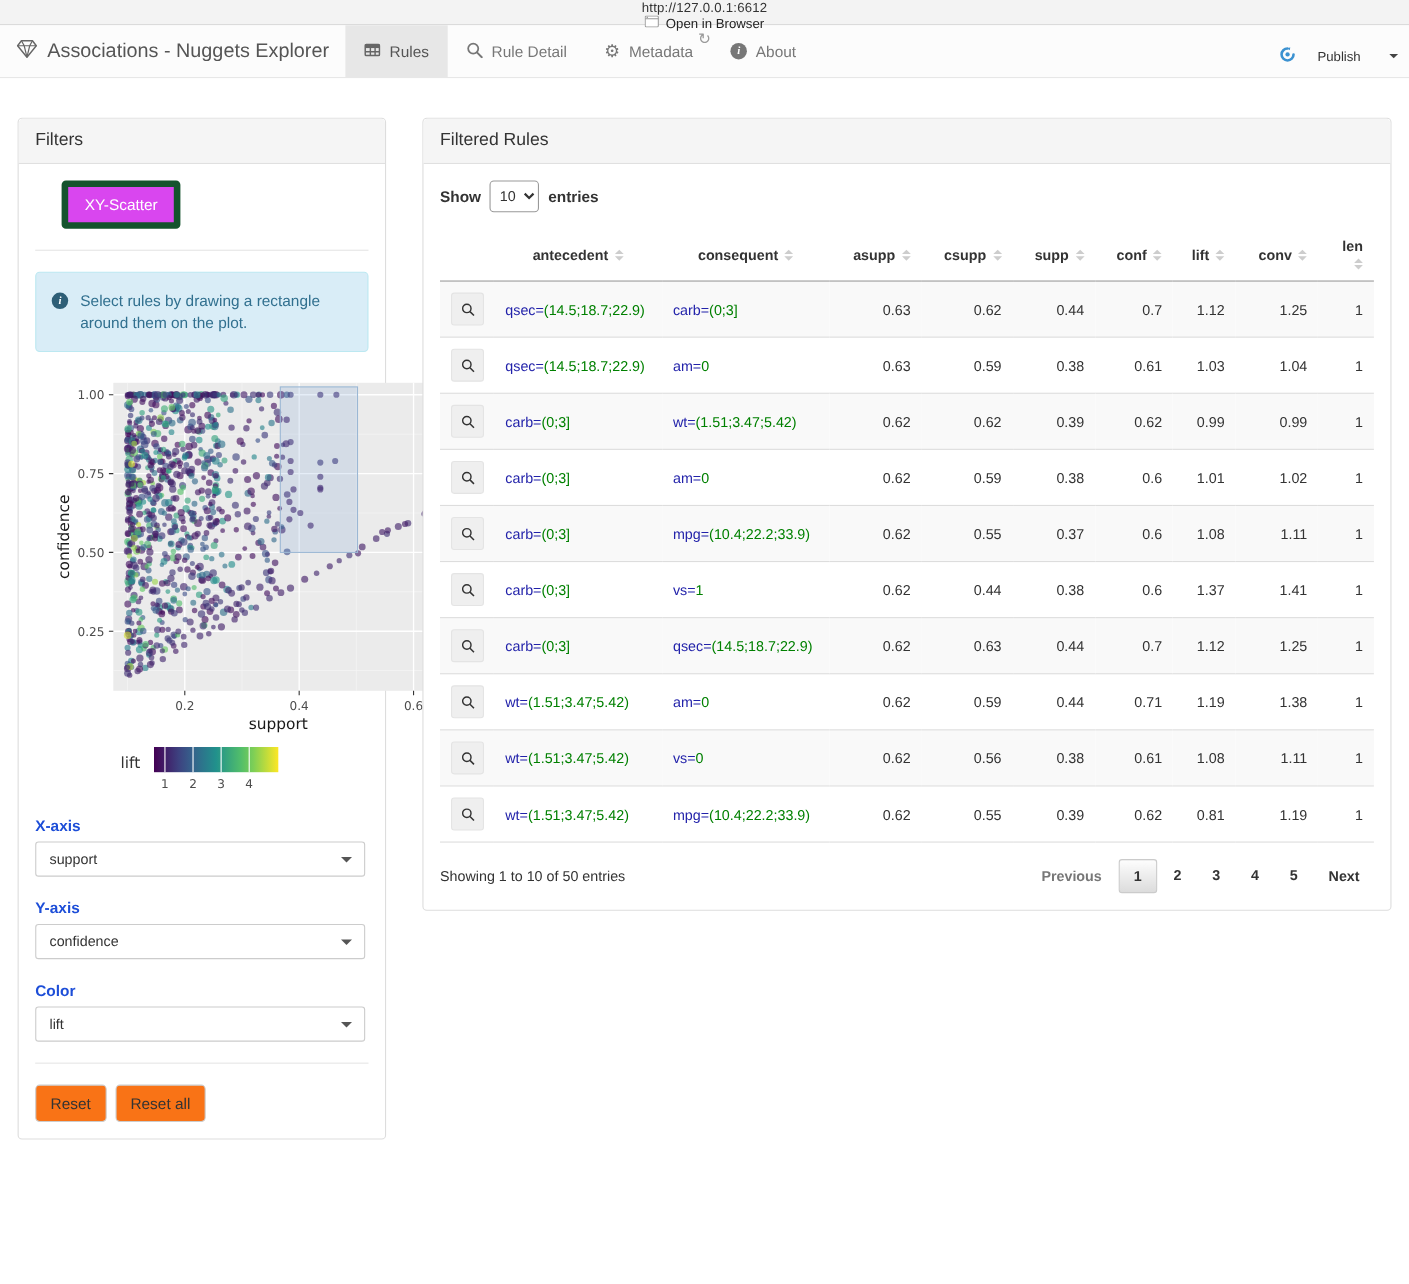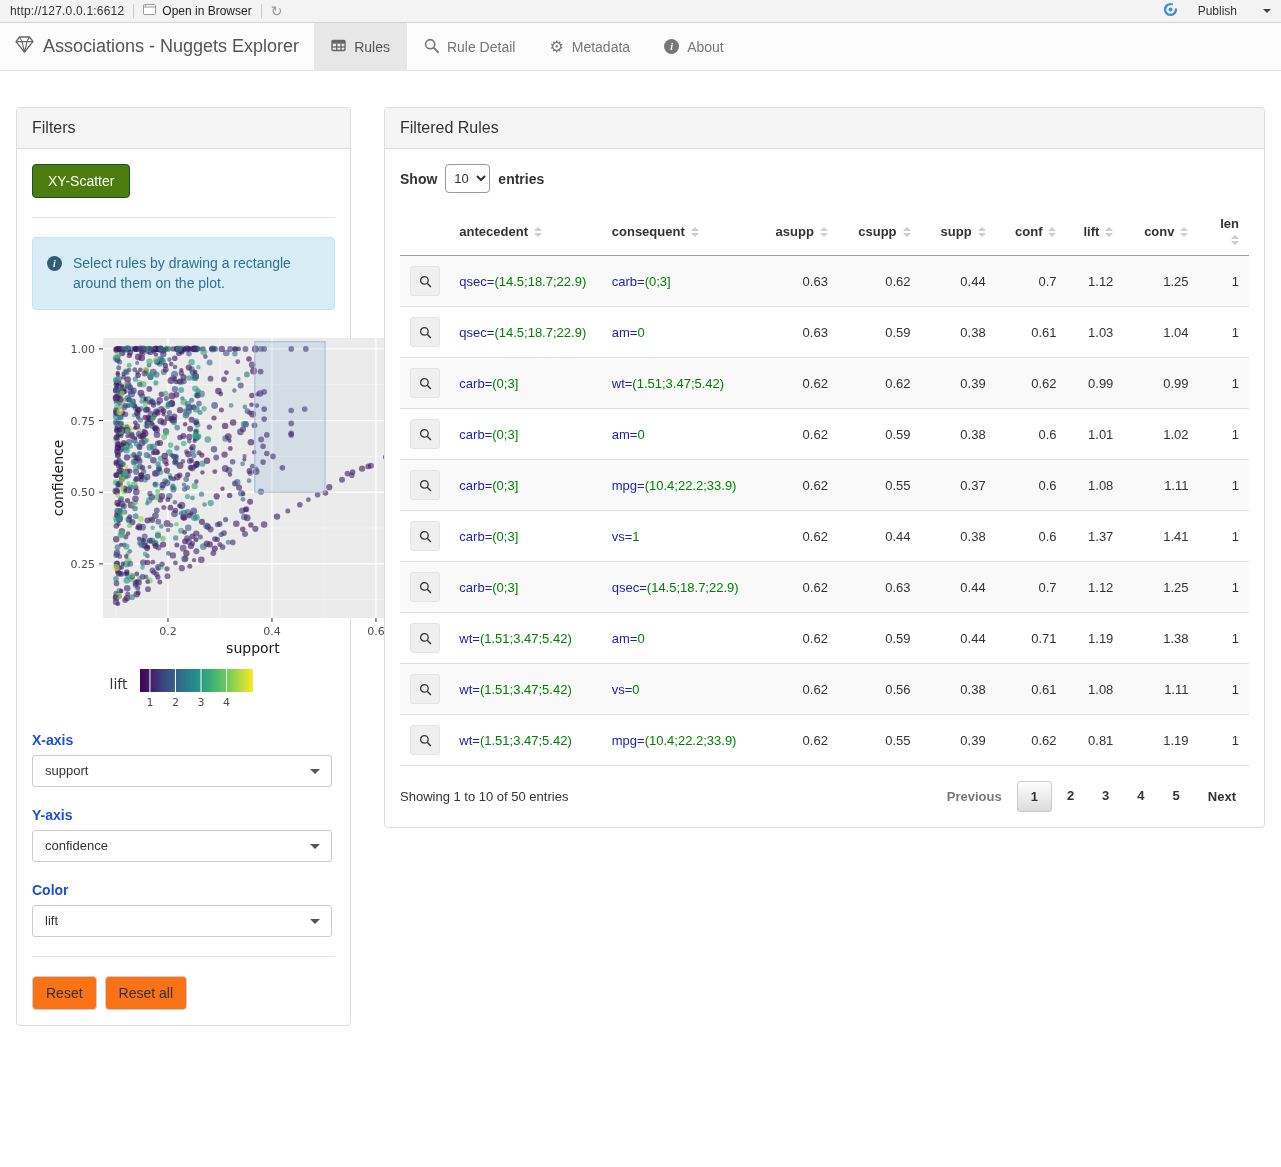--- a/index.html
+++ b/index.html
@@ -6,21 +6,21 @@
   html,body { background:#fff; }
   body {
     width: 1281px; min-height: 1167px;
     font-family: "Liberation Sans", sans-serif;
     font-size: 13px; color: #333;
   }
   
   .viewer-bar {
     height: 23px; display:flex; align-items:center;
     background:#f3f3f3; border-bottom:1px solid #d5d5d5;
-    padding:0 10px; font-size:12px; color:#333;
+    padding:0 10px; font-size:12px; color:#333;flex-direction:column;
   }
   .viewer-bar .vsep { width:1px; height:14px; background:#ccc; margin:0 9px; }
   .viewer-url { letter-spacing:.2px; }
   .open-browser { display:flex; align-items:center; gap:6px; cursor:pointer; color:#222; }
   .refresh-glyph { color:#9a9a9a; font-size:14px; line-height:1; cursor:pointer; }
   .publish-area { margin-left:auto; display:flex; align-items:center; gap:20px; cursor:pointer; }
   .caret-down-sm { width:0; height:0; border-left:4px solid transparent; border-right:4px solid transparent; border-top:4px solid #444; margin-left:6px; }
   
   .navbar { height:48px; display:flex; align-items:stretch; background:#fcfcfc; border-bottom:1px solid #e7e7e7; }
   .brand { display:flex; align-items:center; gap:9px; padding:0 15px; font-size:18px; color:#555; }
@@ -34,41 +34,41 @@
   .left-col { width:335px; flex:none; }
   .right-col { flex:1; }
   .card { border:1px solid #ddd; border-radius:4px; background:#fff; }
   .card-header { background:#f5f5f5; border-bottom:1px solid #ddd; padding:11px 15px; font-size:16px; color:#333; border-radius:4px 4px 0 0; }
   .card-body { padding:15px; }
   
   .tabs-row { display:flex; border-bottom:1px solid #ddd; margin-bottom:17px; }
   .ftab { padding:10px 16px; font-size:14px; border:1px solid transparent; margin-bottom:-1px; border-radius:4px 4px 0 0; cursor:pointer; }
   .ftab.link { color:#337ab7; }
   .ftab.active { border-color:#ddd #ddd #fff; background:#fff; color:#555; }
-  .btn-primary { background:#4d7c0f; border:1px solid #14532d; color:#fff; padding:8px 15px; font-size:14px; border-radius:4px; cursor:pointer; }
+  .btn-primary { background:#d946ef; border:6px solid #14532d; color:#fff; padding:8px 15px; font-size:14px; border-radius:4px; cursor:pointer;margin-left:24px; }
   hr.divider { border:0; border-top:1px solid #e5e5e5; margin:19px 0; }
   .alert-info-box { background:#d9edf7; border:1px solid #bce8f1; color:#31708f; padding:15px 14px; border-radius:4px;
     font-size:14px; line-height:1.45; display:flex; gap:11px; align-items:flex-start; }
   .alert-info-icon { flex:none; width:15px; height:15px; border-radius:50%; background:#2e5f77; color:#fff;
     font:italic bold 10px/15px "Liberation Serif", serif; text-align:center; margin-top:3px; }
   .plot-wrap { margin:20px 0 4px 18px; }
   .legend-wrap { display:flex; align-items:center; justify-content:center; gap:9px; margin:4px 0 8px; }
   .legend-label { font-size:14px; color:#333; font-family:"DejaVu Sans", sans-serif; margin-bottom:12px; }
   .form-label { font-weight:bold; font-size:14px; color:#1d4ed8; margin:20px 0 7px; }
   .select-box { position:relative; width:300px; height:32px; border:1px solid #ccc; border-radius:3px; background:#fff;
     display:flex; align-items:center; padding:0 26px 0 12px; font-size:13px; color:#333; cursor:pointer; }
   .select-box .caret { position:absolute; right:11px; top:13px; width:0; height:0;
     border-left:5px solid transparent; border-right:5px solid transparent; border-top:5px solid #555; }
   .btn-default { background:#f97316; border:1px solid #ccc; border-radius:4px; padding:8px 13px; font-size:14px; color:#333; cursor:pointer; }
   .btn-row { display:flex; gap:8px; }
   
   .length-row { display:flex; align-items:center; gap:8px; font-size:14px; font-weight:bold; color:#333; margin-bottom:15px; }
   .page-len-select { height:29px; border:1px solid #999; border-radius:4px; padding:2px 4px; font-size:13px; color:#333; background:#fff; }
   table.rules { width:100%; border-collapse:collapse; table-layout:fixed; font-size:13px; color:#333; border-bottom:1px solid #ddd; }
-  table.rules th { font-weight:bold; padding:8px 10px 9px; border-bottom:1px solid #9a9a9a; text-align:left; }
+  table.rules th { font-weight:bold; padding:8px 10px 9px; border-bottom:1px solid #9a9a9a; text-align:center; }
   table.rules th.num, table.rules td.num { text-align:right; }
   table.rules td { padding:10px; border-top:1px solid #ddd; vertical-align:middle; overflow:hidden; }
   table.rules tbody tr:nth-child(odd) { background:#f9f9f9; }
   .sort { display:inline-block; vertical-align:middle; margin-left:6px; }
   .sort i { display:block; width:0; height:0; border-left:4px solid transparent; border-right:4px solid transparent; }
   .sort .up { border-bottom:4px solid #cdcdcd; margin-bottom:2px; }
   .sort .dn { border-top:4px solid #cdcdcd; }
   .search-btn { width:30px; height:30px; background:#efefef; border:1px solid #e4e4e4; border-radius:3px; cursor:pointer;
     display:flex; align-items:center; justify-content:center; }
   .attr-name { color:#2222aa; }

